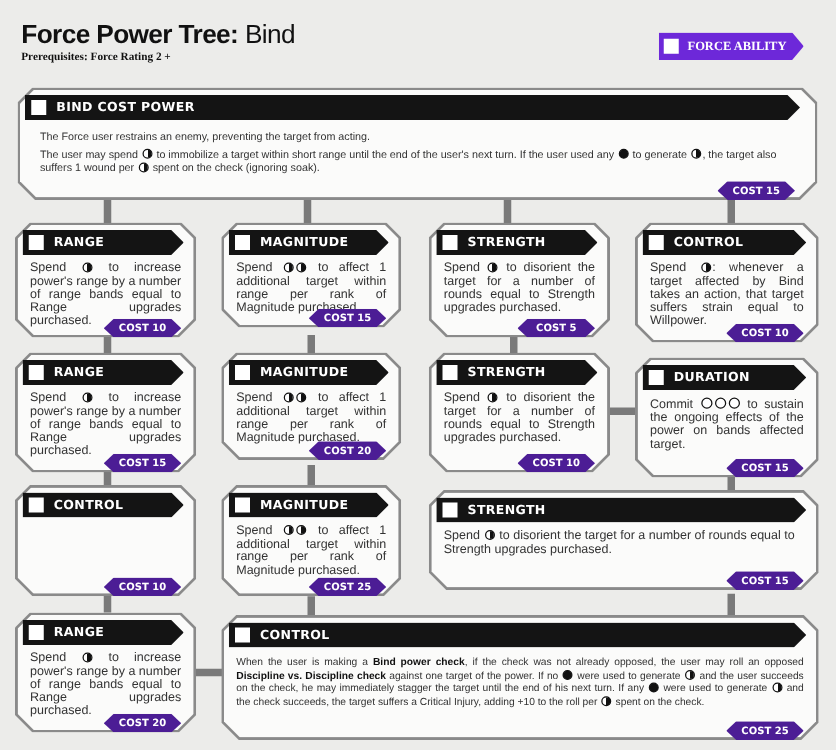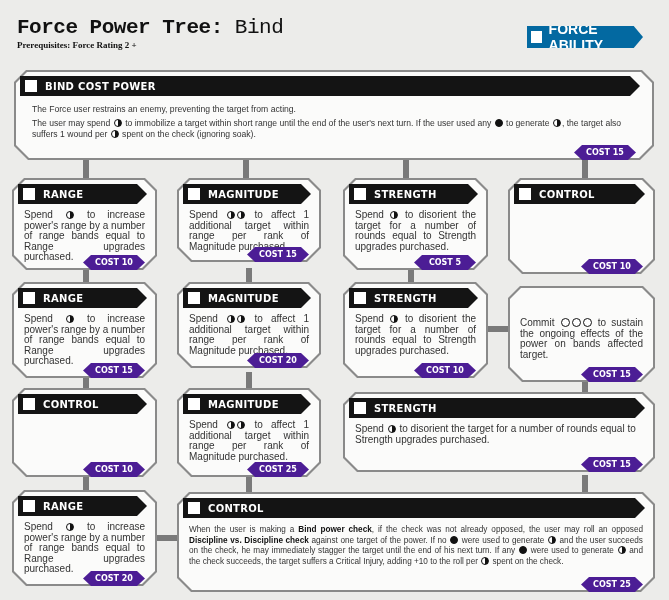--- a/index.html
+++ b/index.html
@@ -4,34 +4,34 @@
 <style>
   html, body { margin: 0; padding: 0; }
   body {
     width: 669px; height: 600px; overflow: hidden; position: relative;
     background: #ececea;
     font-family: "Liberation Sans", sans-serif;
     color: #222;
   }
   .title {
     position: absolute; left: 17px; top: 16px;
-    font-family: Liberation Mono, monospace; font-size: 21px; font-weight: bold;
+    font-family: Liberation Sans, sans-serif; font-size: 21px; font-weight: bold;
     letter-spacing: -0.5px; color: #111; white-space: nowrap;
   }
   .title .sub { font-weight: normal; }
   .prereq {
     position: absolute; left: 17px; top: 40px;
     font-family: Liberation Serif, serif; font-size: 9px; font-weight: bold; color: #111;
   }
   .ability-tag {
     position: absolute; left: 527px; top: 26px; width: 116px; height: 22px;
-    background: #0369a1; color: #fff;
+    background: #6d28d9; color: #fff;
     clip-path: polygon(0 0, 92% 0, 100% 50%, 92% 100%, 0 100%);
     display: flex; align-items: center;
-    font-family: Liberation Sans, sans-serif; font-size: 14px; font-weight: bold;
+    font-family: Liberation Serif, serif; font-size: 10px; font-weight: bold;
   }
   .ability-tag .sq { width: 12px; height: 12px; background: #fff; margin: 0 7px 0 4px; }
 
   .conn { position: absolute; background: #7a7a7a; }
   .card-outline {
     position: absolute; background: #8a8a8a;
     clip-path: polygon(12px 0, calc(100% - 12px) 0, 100% 12px, 100% calc(100% - 14px), calc(100% - 14px) 100%, 14px 100%, 0 calc(100% - 14px), 0 12px);
   }
   .card-inner {
     position: absolute; inset: 2px; background: #fbfbfa;
@@ -134,20 +134,21 @@
     </div>
   <div class="desc"><span>Spend</span> <span class="ico light"></span> <span>to disorient the target for a number of rounds equal to Strength upgrades purchased.</span></div>
   <div class="cost">COST 5</div>
 </div>
 <div class="card-outline" style="left:508px;top:178px;width:147px;height:96px;">
   <div class="card-inner"></div>
   <div class="head">
       <span class="sq"></span>
       <span>CONTROL</span>
     </div>
+  <div class="desc"><span>Spend</span> <span class="ico light"></span><span>: whenever a target affected by Bind takes an action, that target suffers strain equal to Willpower.</span></div>
   <div class="cost">COST 10</div>
 </div>
 
 <div class="card-outline" style="left:12px;top:282px;width:145px;height:96px;">
   <div class="card-inner"></div>
   <div class="head">
       <span class="sq"></span>
       <span>RANGE</span>
     </div>
   <div class="desc"><span>Spend</span> <span class="ico light"></span> <span>to increase power's range by a number of range bands equal to Range upgrades purchased.</span></div>
@@ -166,20 +167,24 @@
   <div class="card-inner"></div>
   <div class="head">
       <span class="sq"></span>
       <span>STRENGTH</span>
     </div>
   <div class="desc"><span>Spend</span> <span class="ico light"></span> <span>to disorient the target for a number of rounds equal to Strength upgrades purchased.</span></div>
   <div class="cost">COST 10</div>
 </div>
 <div class="card-outline" style="left:508px;top:286px;width:147px;height:96px;">
   <div class="card-inner"></div>
+  <div class="head">
+      <span class="sq"></span>
+      <span>DURATION</span>
+    </div>
   <div class="desc"><span>Commit</span> <span class="ico empty"></span><span class="ico empty"></span><span class="ico empty"></span> <span>to sustain the ongoing effects of the power on bands affected target.</span></div>
   <div class="cost">COST 15</div>
 </div>
 
 <div class="card-outline" style="left:12px;top:388px;width:145px;height:89px;">
   <div class="card-inner"></div>
   <div class="head">
       <span class="sq"></span>
       <span>CONTROL</span>
     </div>

